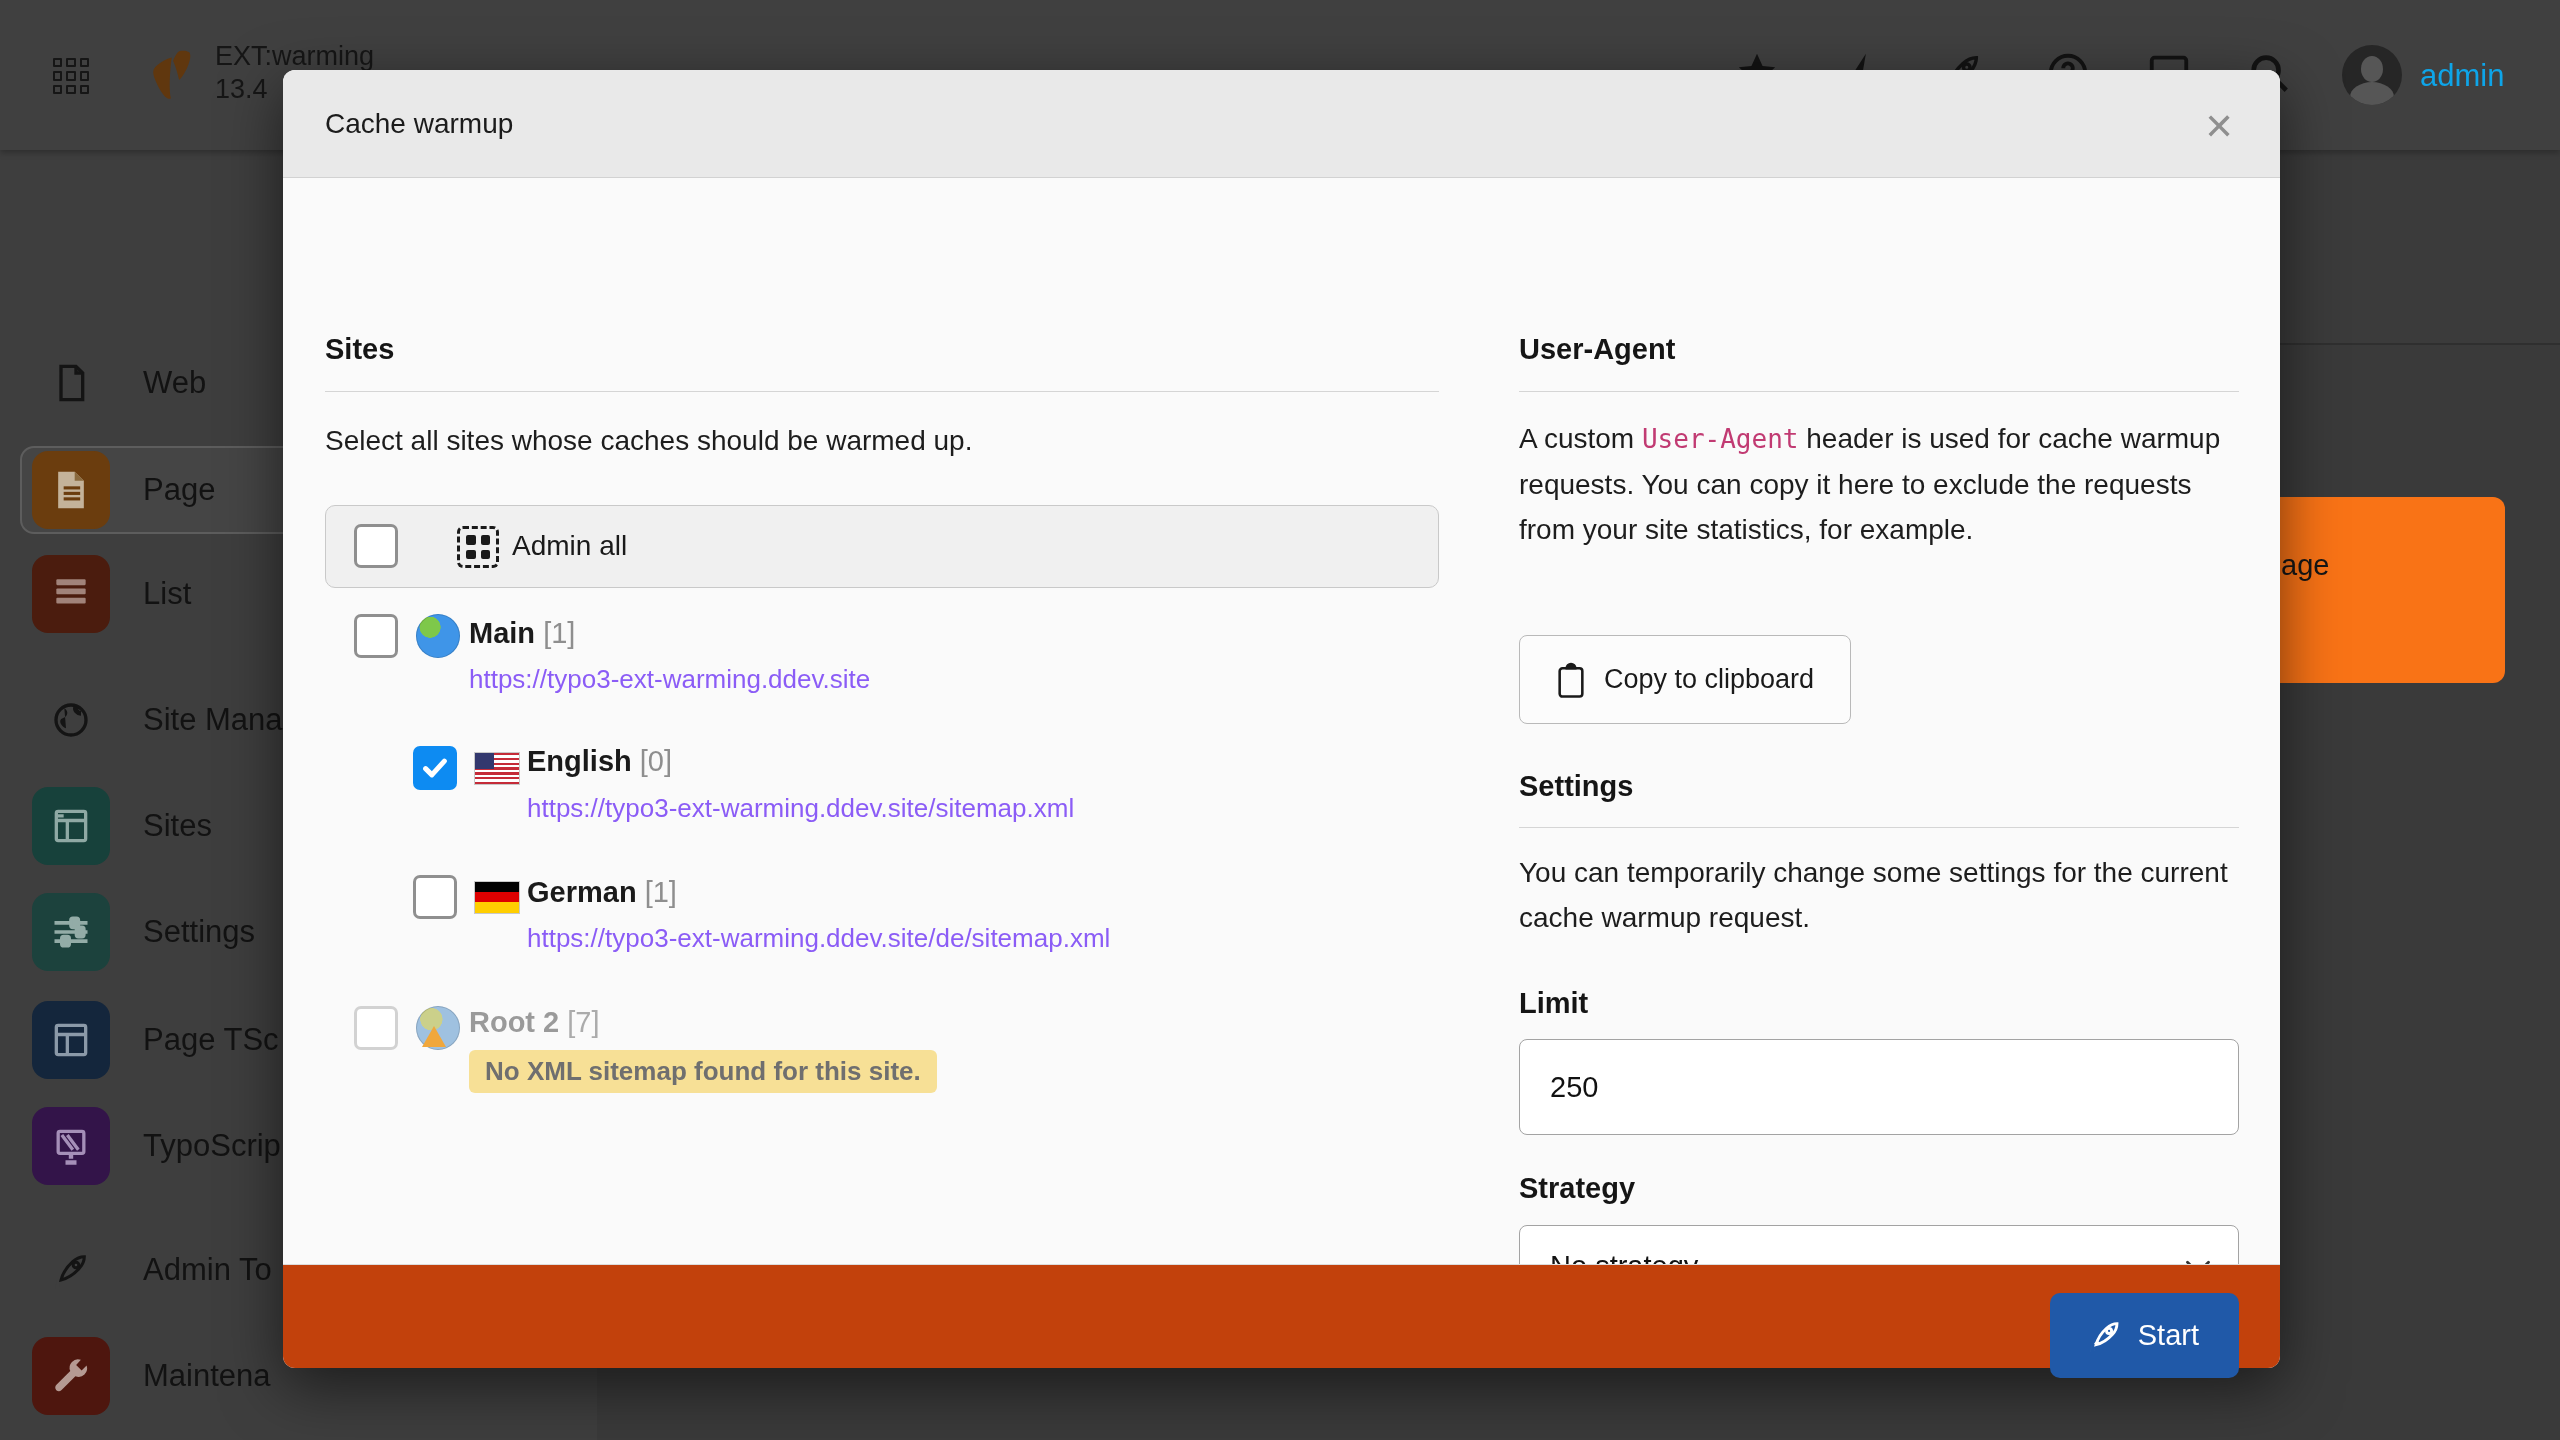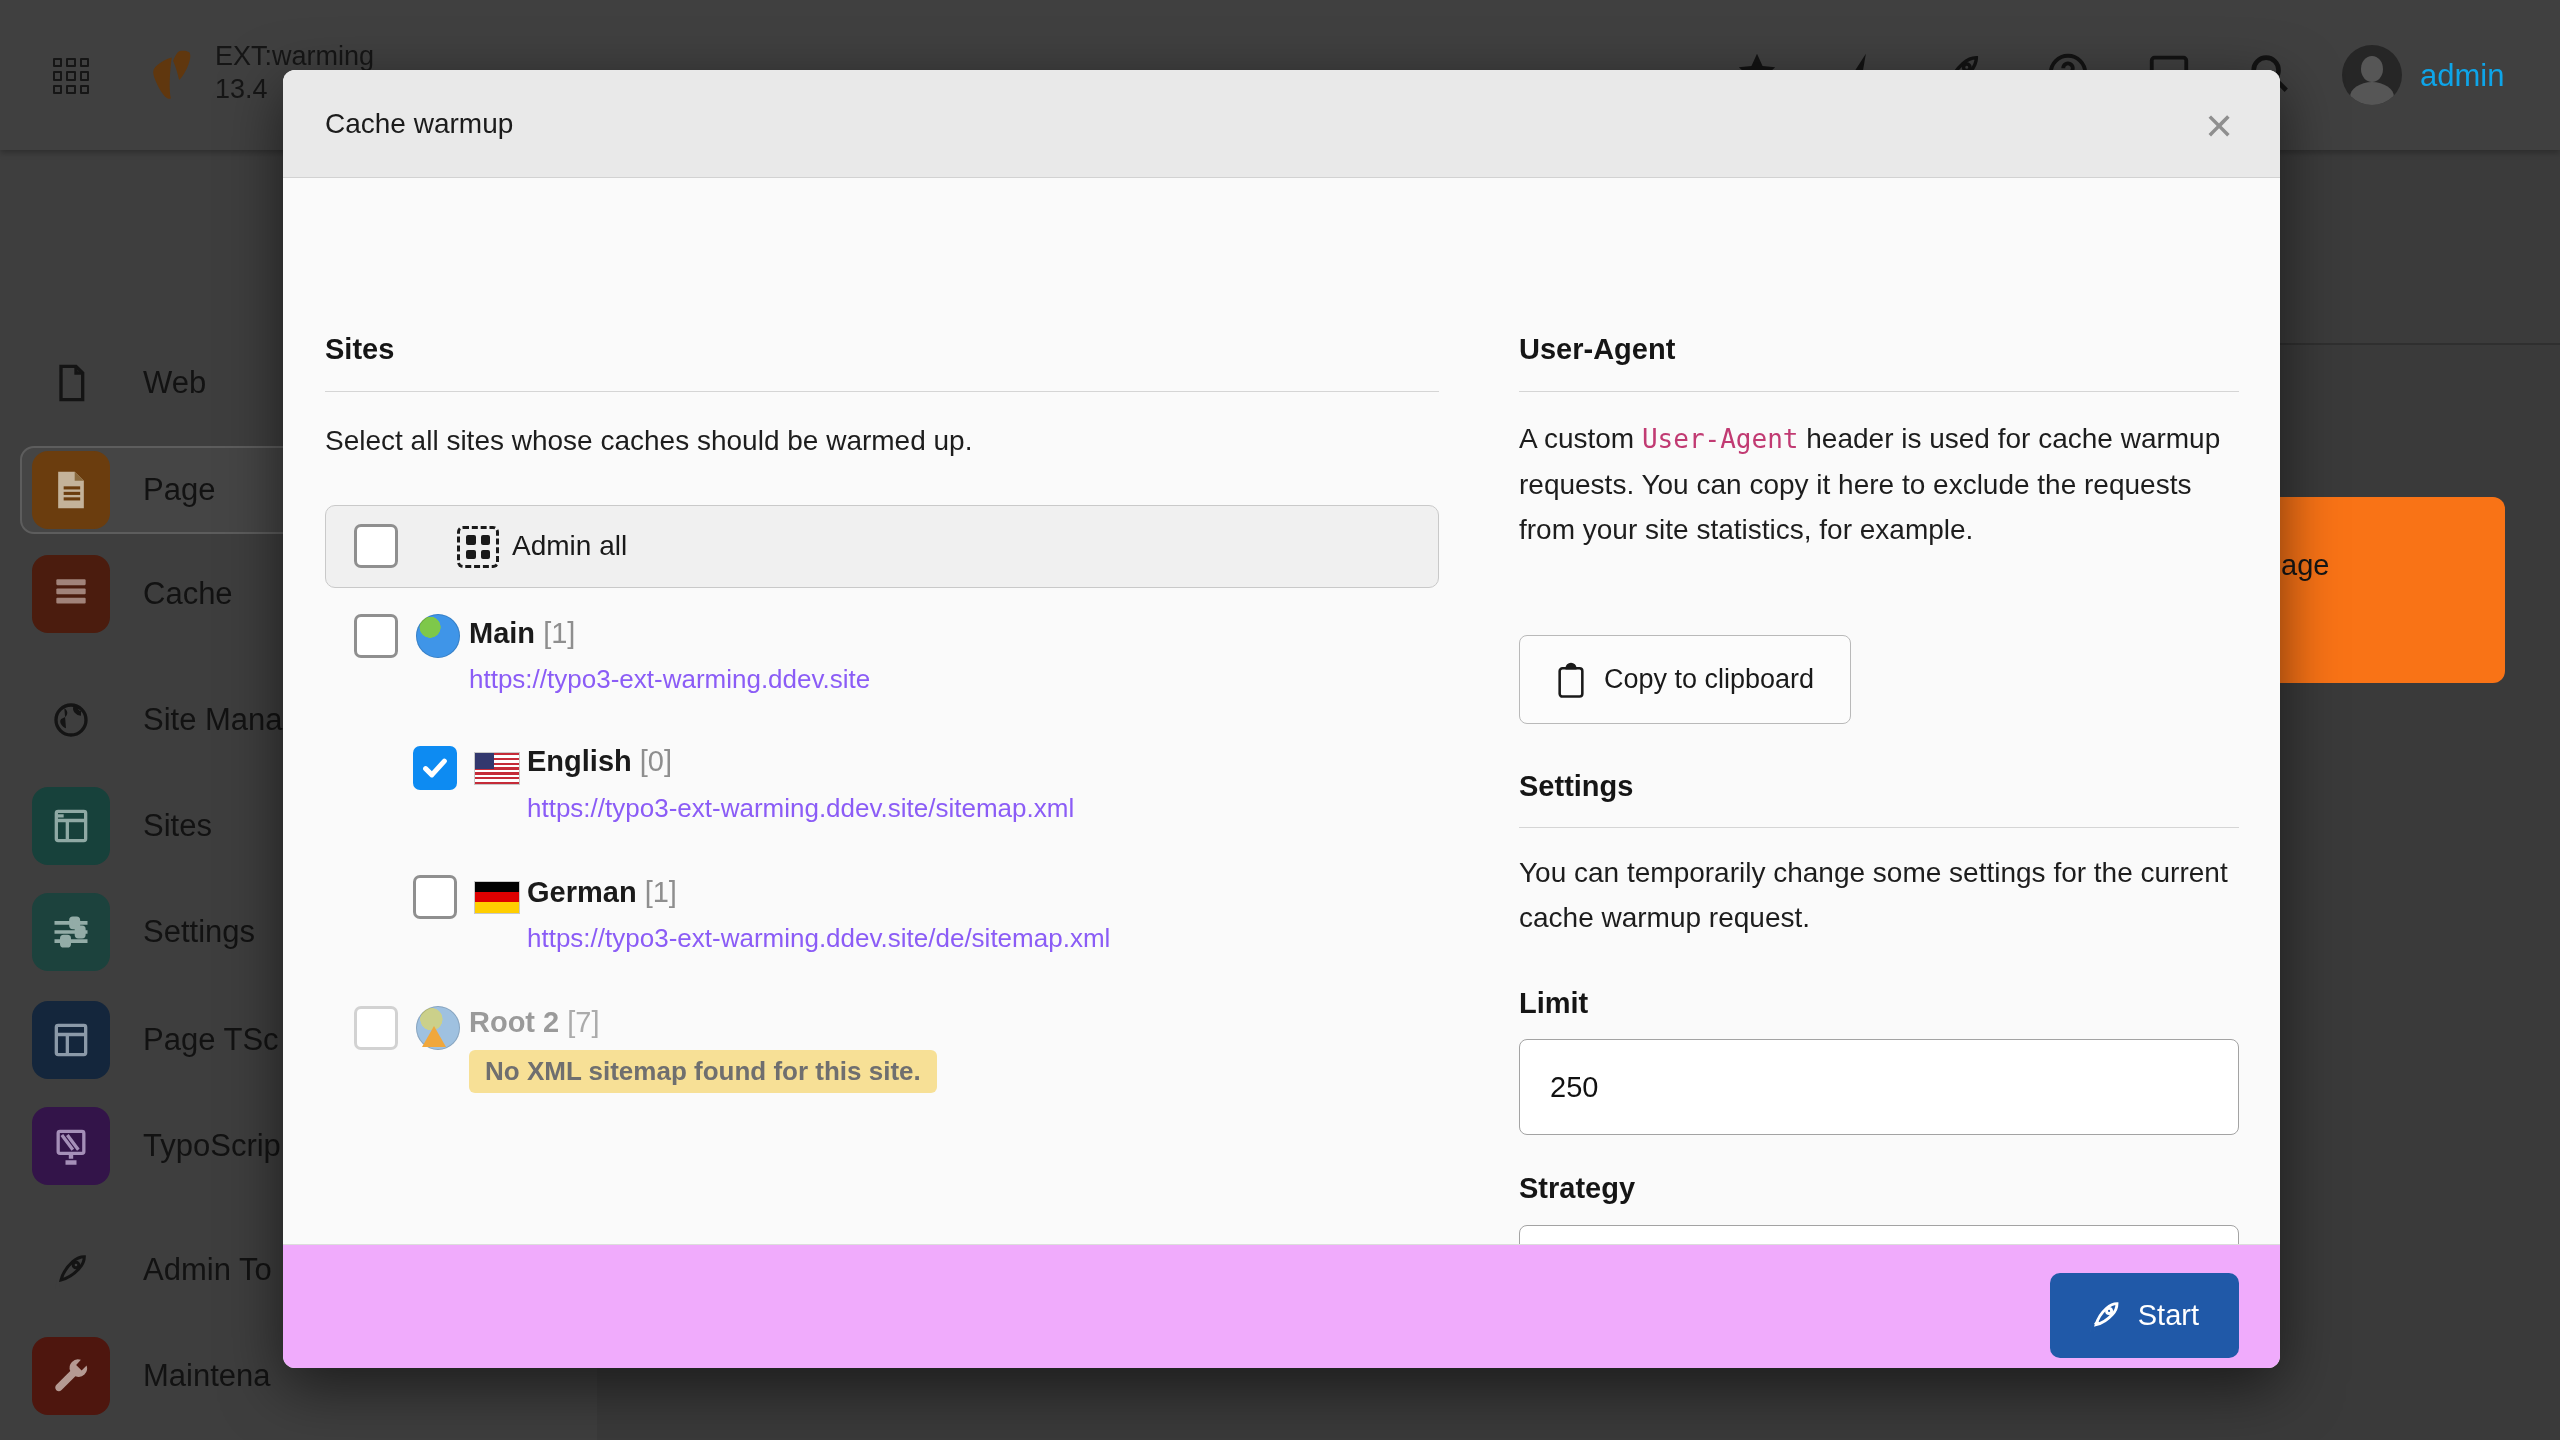--- a/index.html
+++ b/index.html
@@ -87,21 +87,21 @@
   #copy-btn svg { position:absolute; left:34px; top:26px; width:34px; height:38px; }
   .field-label { position:absolute; font-size:29px; font-weight:700; color:#151515; }
   #limit-input { position:absolute; left:1236px; top:861px; width:720px; height:96px; background:#fff;
     border:1px solid #a3a3a3; border-radius:8px; font-size:29px; color:#111; padding-left:30px;
     font-family:inherit; }
   #strategy-select { position:absolute; left:1236px; top:1047px; width:720px; height:85px; background:#fff;
     border:1px solid #a3a3a3; border-radius:8px; }
   #strategy-select .val { position:absolute; left:30px; top:24px; font-size:29px; color:#111; }
   #strategy-select svg { position:absolute; right:26px; top:30px; width:28px; height:24px; }
 
-  #modal-footer { position:absolute; left:0; bottom:0; width:100%; height:124px; background:#f0abfc;
+  #modal-footer { position:absolute; left:0; bottom:0; width:100%; height:104px; background:#c2410c;
     border-top:1px solid #dcdcdc; border-radius:0 0 12px 12px; }
   #start-btn { position:absolute; right:41px; top:28px; height:85px; padding:0 40px 0 88px;
     background:#2059a8; border:0; border-radius:10px; color:#fff; font-size:29px; font-family:inherit; cursor:pointer; }
   #start-btn svg { position:absolute; left:34px; top:24px; width:40px; height:38px; }
 </style>
 </head>
 <body>
 
 <div id="backdrop">
 
@@ -130,21 +130,21 @@
     </div>
 
     <div class="side-item" style="top:405px;">
       <span class="tile" style="background:#4b1c0e;">
         <svg class="tilesvg" viewBox="0 0 24 24" fill="#a1837a">
             <rect x="4" y="4" width="16" height="3.2" rx="0.6"></rect>
             <rect x="4" y="9" width="16" height="3.2" rx="0.6"></rect>
             <rect x="4" y="14" width="16" height="3.2" rx="0.6"></rect>
           </svg>
       </span>
-      <span class="lbl">Cache</span>
+      <span class="lbl">List</span>
     </div>
 
     <div class="side-item" style="top:531px;">
       <svg class="glyph" viewBox="0 0 24 24" fill="none" stroke="currentColor" stroke-width="2">
           <circle cx="12" cy="12" r="9"></circle>
           <path d="M8 5c3 2 2 5-1 6s-1 5 2 6" fill="#141414" stroke="none"></path>
           <path d="M15 4c-1 2 1 4 3 4" stroke-width="3"></path>
         </svg>
       <span class="lbl">Site Mana</span>
     </div>

